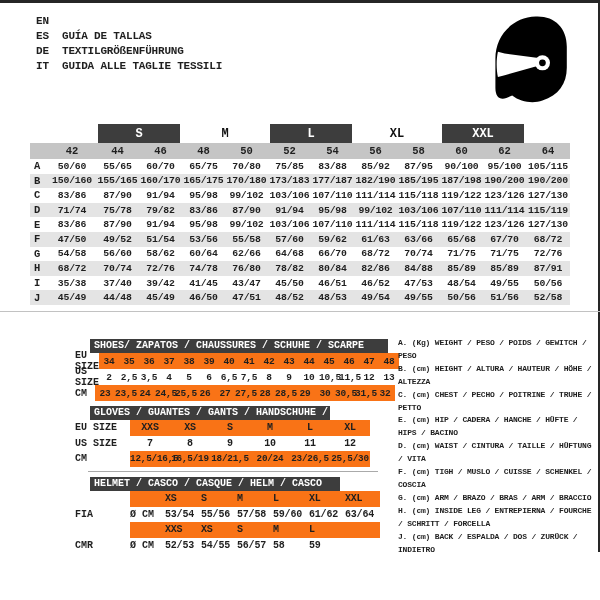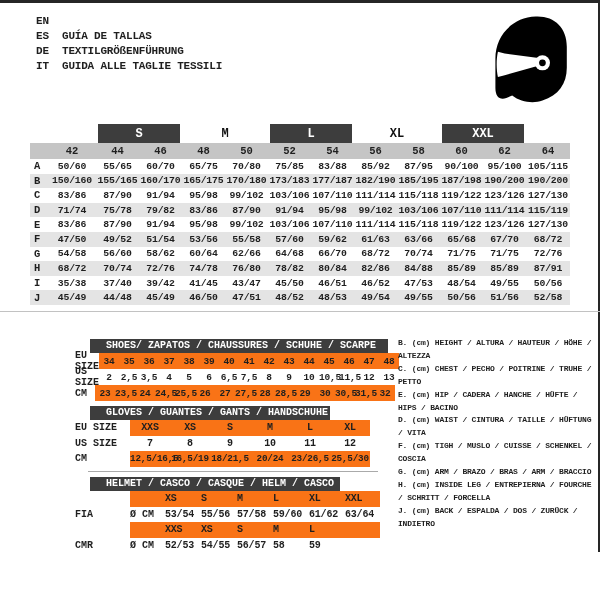--- a/index.html
+++ b/index.html
@@ -35,21 +35,21 @@
   .c{width:43px;text-align:center;}
   .cl{width:44px;text-align:center;}
   .lbl{font-size:10.5px;}
 
   .divider1{position:absolute;left:0;top:311px;width:600px;height:1px;background:#c2c2c2;}
   .divider2{position:absolute;left:88px;top:471px;width:290px;height:1px;background:#aaa;}
 
   
   .sec{position:absolute;left:35px;}
   .sec-head{background:#3d3d3d;color:#fff;font-weight:bold;font-size:10px;
-            height:14px;line-height:14px;padding-left:16px;margin-left:55px;box-sizing:border-box;}
+            height:14px;line-height:14px;padding-left:4px;margin-left:55px;box-sizing:border-box;}
   .sec-row{display:flex;align-items:center;padding-left:40px;}
   .sec-lbl{width:55px;font-weight:bold;font-size:10px;}
   .sec-cells{display:flex;align-items:center;height:100%;}
   .sec-cells.shade{background:#f97316;}
   .sc{font-weight:bold;letter-spacing:-0.2px;}
 
   .shoes{top:339px;width:360px;}
   .shoes .sec-row{height:16px;}
   .shoes .sec-head{width:298px;}
   .shoes .sc{width:20px;text-align:center;font-size:9.5px;}
@@ -463,20 +463,21 @@
             <span class="sc">57/58</span>
             <span class="sc">59</span>
             <span class="sc">60</span>
             <span class="sc">61</span>
           </span>
         </div>
       </div>
   </div>
 
   <div class="legend" id="legend">
+      <div class="legend-item">A. (Kg) WEIGHT / PESO / POIDS / GEWITCH / PESO</div>
       <div class="legend-item">B. (cm) HEIGHT / ALTURA / HAUTEUR / HÖHE / ALTEZZA</div>
       <div class="legend-item">C. (cm) CHEST / PECHO / POITRINE / TRUHE / PETTO</div>
       <div class="legend-item">E. (cm) HIP / CADERA / HANCHE / HÜFTE / HIPS / BACINO</div>
       <div class="legend-item">D. (cm) WAIST / CINTURA / TAILLE / HÜFTUNG / VITA</div>
       <div class="legend-item">F. (cm) TIGH / MUSLO / CUISSE / SCHENKEL / COSCIA</div>
       <div class="legend-item">G. (cm) ARM / BRAZO / BRAS / ARM / BRACCIO</div>
       <div class="legend-item">H. (cm) INSIDE LEG / ENTREPIERNA / FOURCHE / SCHRITT / FORCELLA</div>
       <div class="legend-item">J. (cm) BACK / ESPALDA / DOS / ZURÜCK / INDIETRO</div>
     </div>
 </div>

